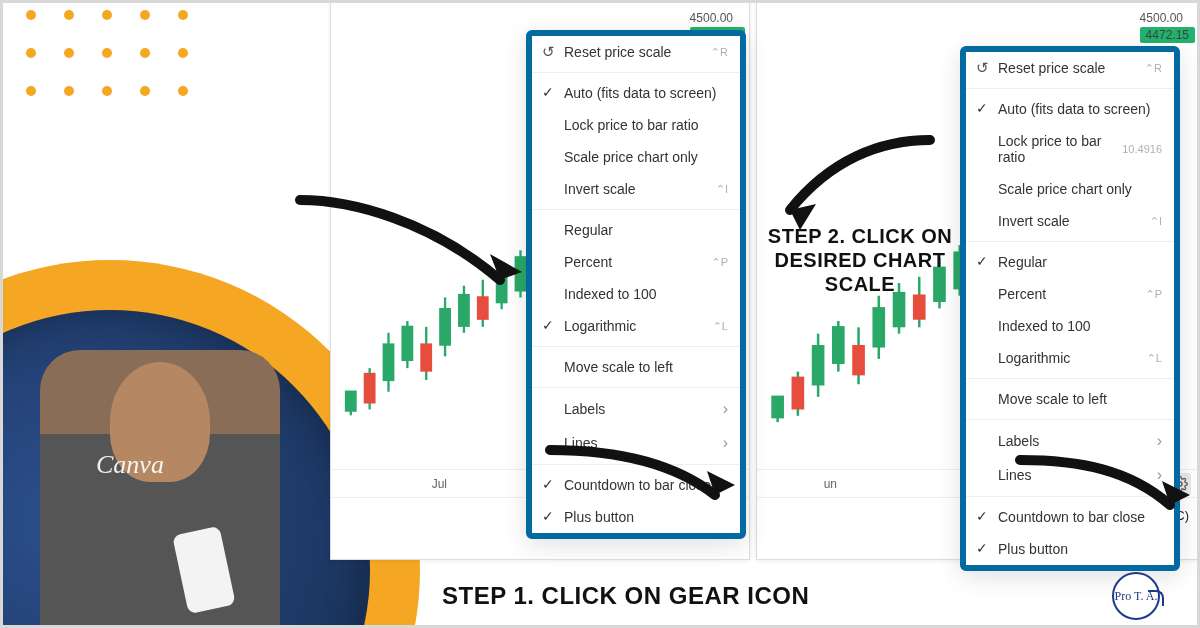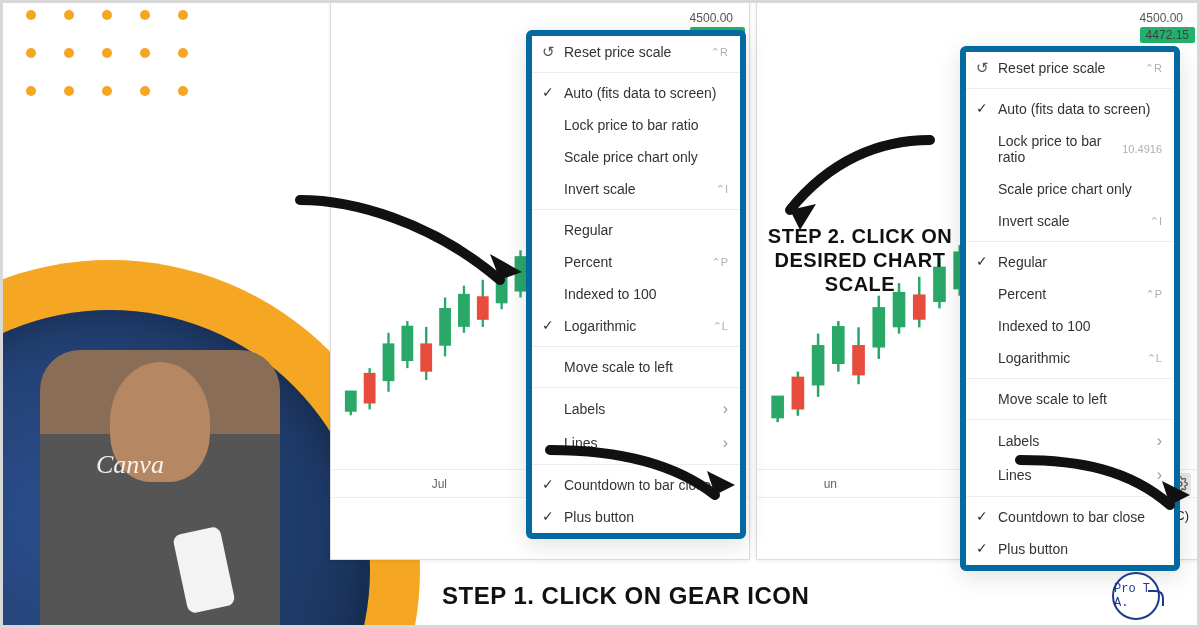--- a/index.html
+++ b/index.html
@@ -133,21 +133,21 @@
   }
   .globe {
     position:absolute; right:4px; top:2px; width:32px; height:32px;
     border-radius:50%; background:#1e3a8a; display:flex; align-items:center; justify-content:center;
     color:#fff; font-size:18px;
   }
   .logo {
     position:absolute; right:40px; bottom:8px; width:48px; height:48px;
     border:2px solid #1e3a8a; border-radius:50%;
     display:flex; align-items:center; justify-content:center;
-    font-size:12px; color:#1e3a8a; font-family:Liberation Mono, monospace;
+    font-size:12px; color:#1e3a8a; font-family:Liberation Serif, serif;
     background:rgba(255,255,255,.9);
   }
   .logo::after{content:''; position:absolute; right:-6px; top:16px; width:14px; height:14px;
     border:2px solid #1e3a8a; border-left:none; border-bottom:none; border-radius:0 50% 0 0;}
   .border-frame{position:absolute; inset:0; pointer-events:none; border:3px solid #d8d8d8;}
 </style>
 </head>
 <body>
 
 <div class="dots">

